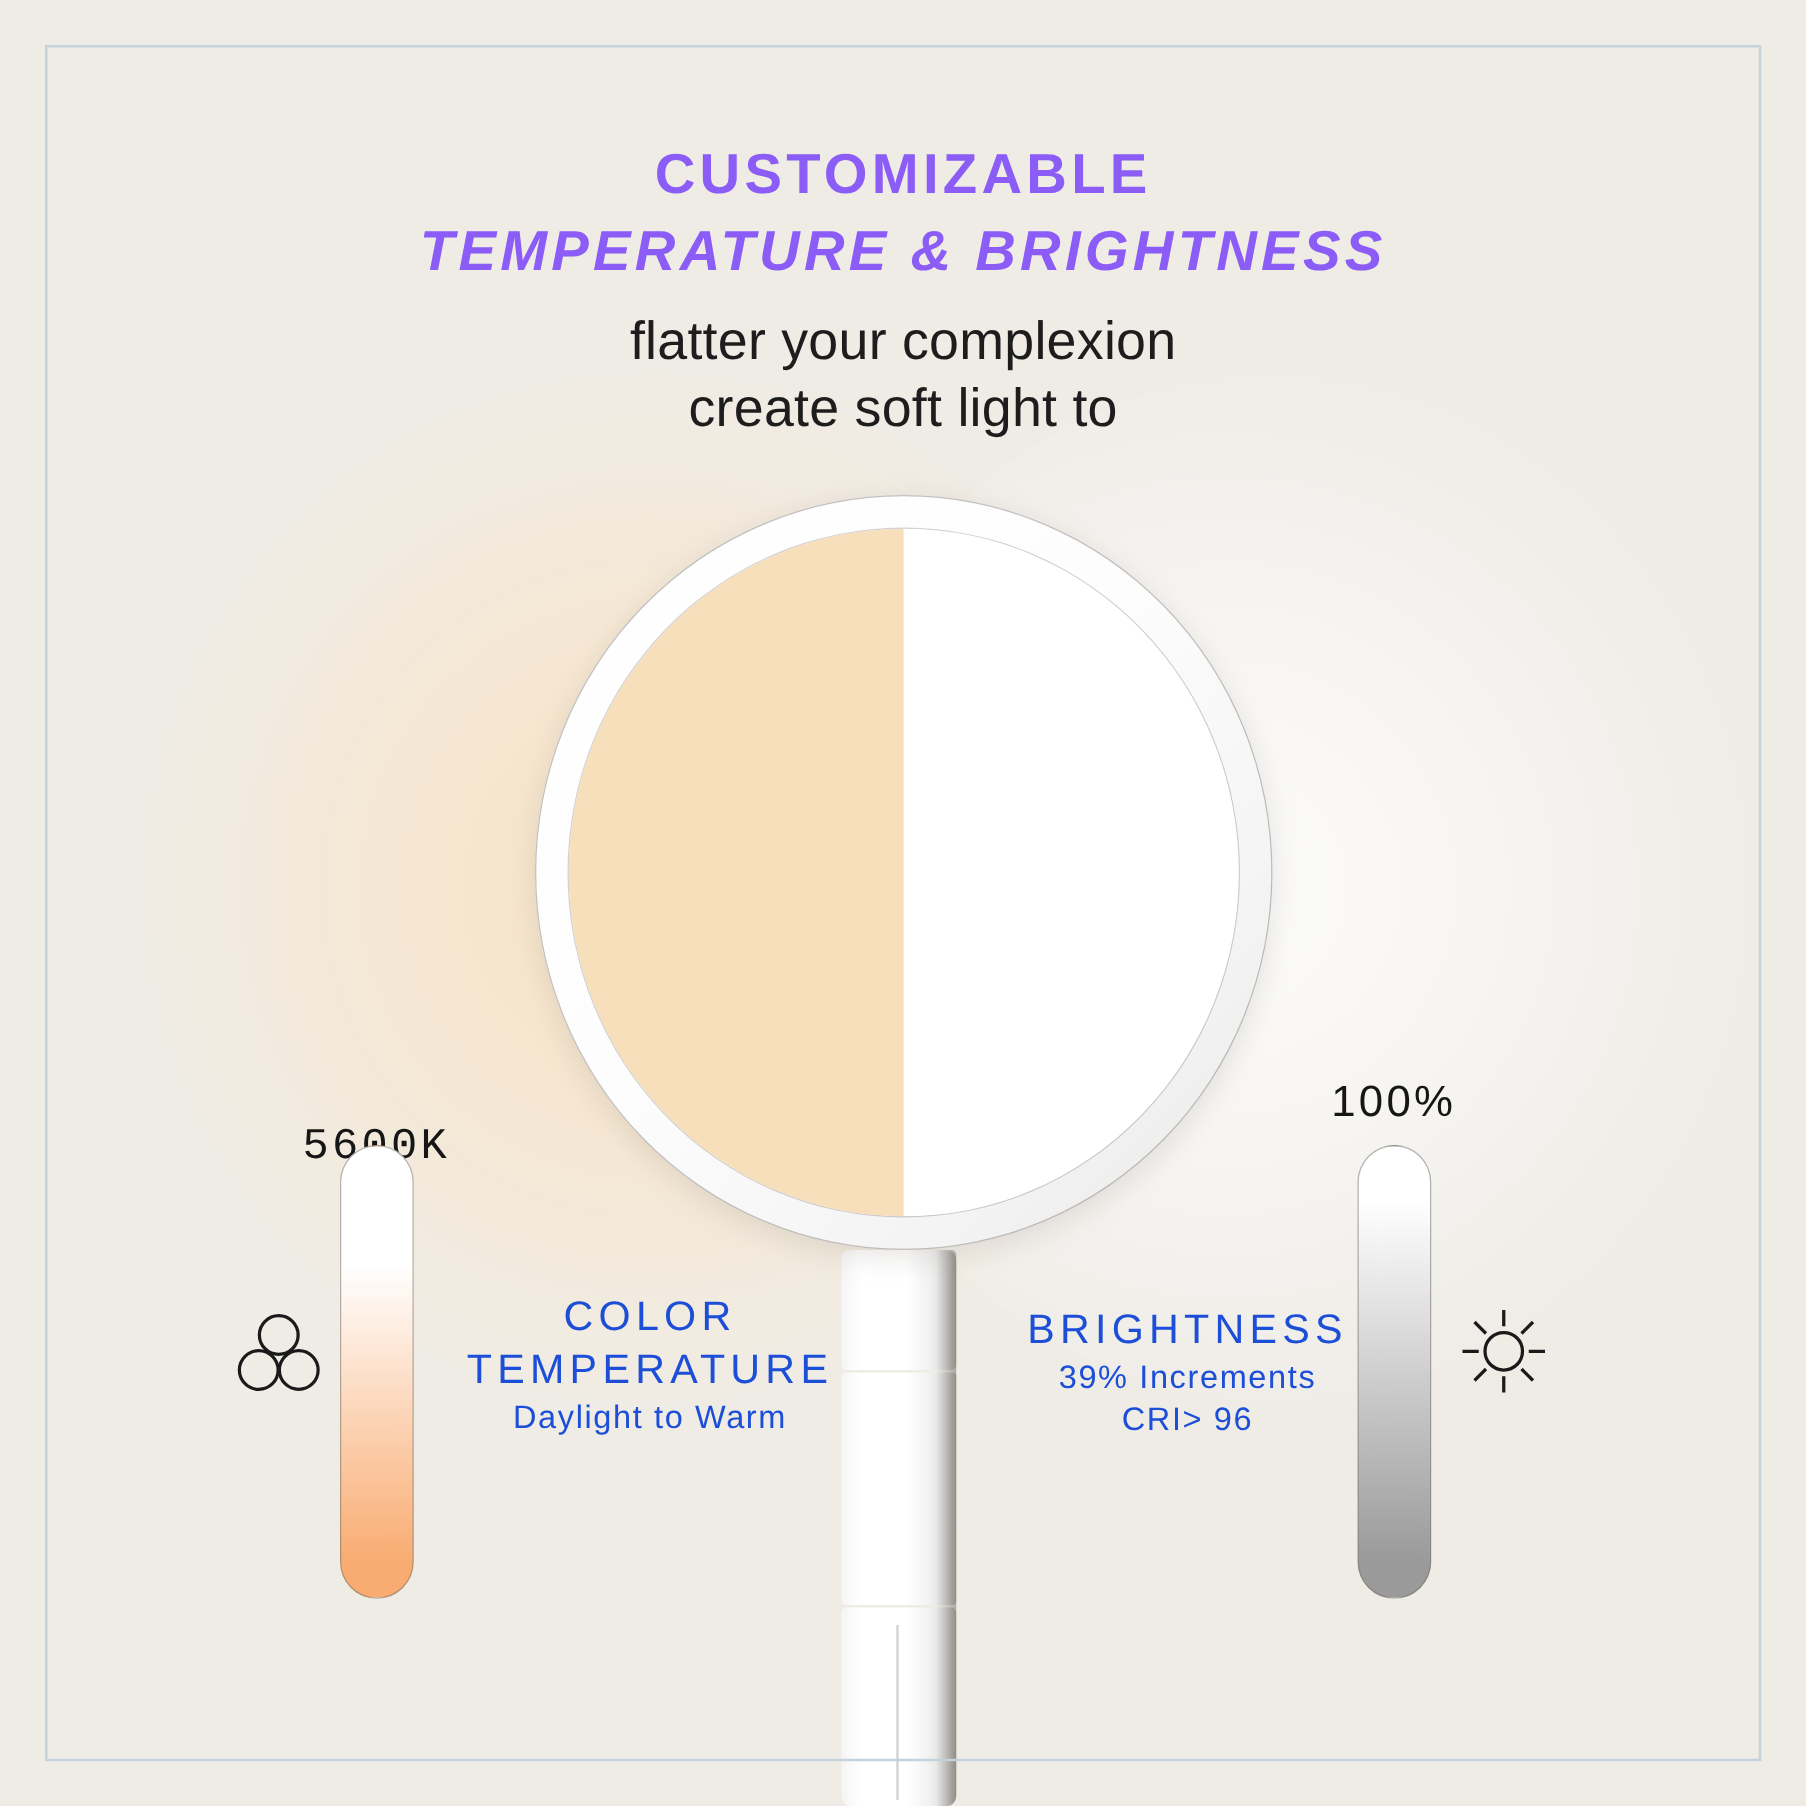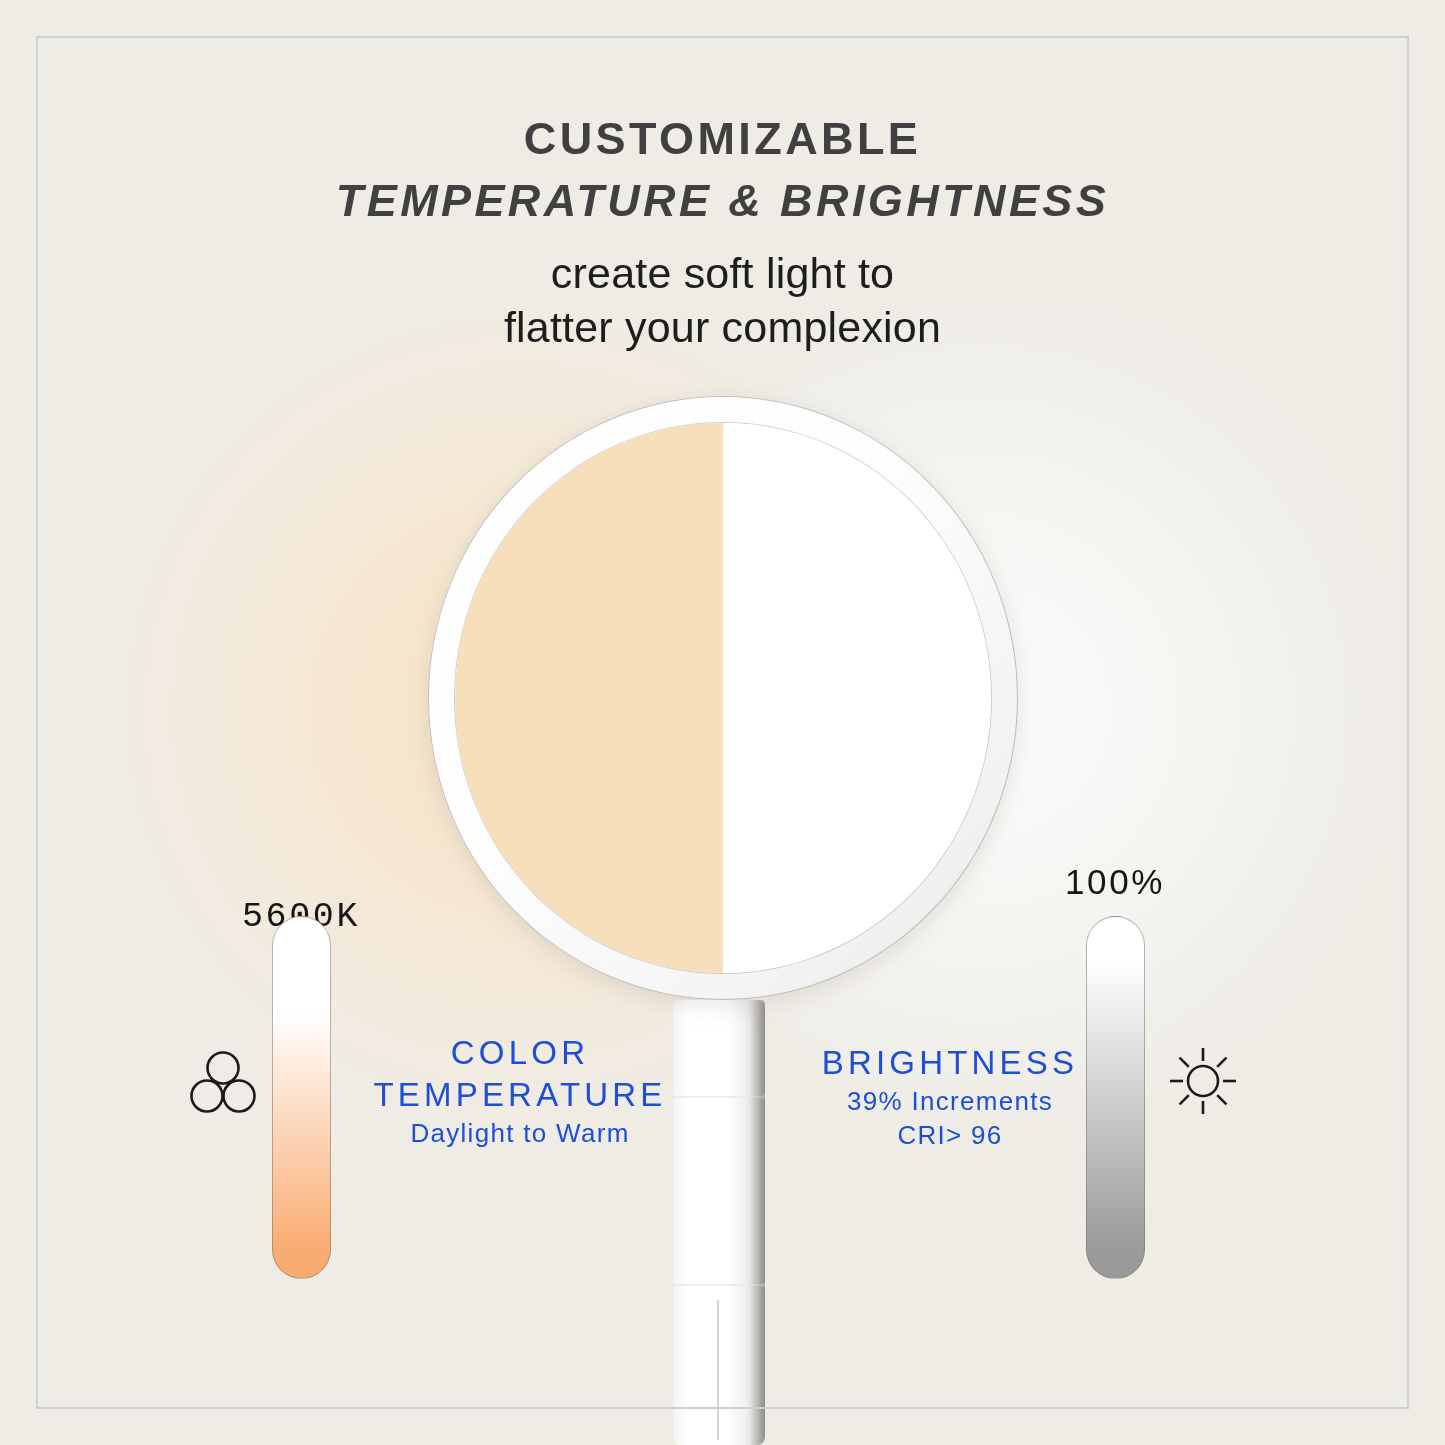--- a/index.html
+++ b/index.html
@@ -239,28 +239,28 @@
 
   <div class="disc-wrap">
     <div class="disc-bezel"></div>
     <div class="disc-bezel-ring"></div>
     <div class="disc-panel">
       <div class="panel-half panel-warm" style="background: rgb(248, 223, 188);"></div>
       <div class="panel-half panel-cool" style="background: rgb(255, 255, 255);"></div>
     </div>
   </div>
 
-  <div class="headline" style="color: #404040;">
+  <div class="headline" style="color: #8b5cf6;">
     <span class="l1">CUSTOMIZABLE</span>
     <span class="l2">TEMPERATURE &amp; BRIGHTNESS</span>
   </div>
 
   <div class="subhead" style="color: rgb(29, 29, 29);">
+    <span>flatter your complexion</span>
     <span>create soft light to</span>
-    <span>flatter your complexion</span>
   </div>
 
   <div class="cap-label cap-l-top">5600K</div>
   <div class="slider slider-left" id="sliderL" style="background: linear-gradient(rgb(255, 255, 255) 0%, rgb(255, 255, 255) 26%, rgb(249, 172, 114) 92%, rgb(249, 172, 114) 100%);"></div>
 
   <div class="icon-box icon-circles">
     <svg viewBox="0 0 74 74" width="74" height="74">
       <circle cx="37" cy="22" r="15.5" fill="none" stroke="#1a1a1a" stroke-width="2.6"></circle>
       <circle cx="21" cy="50" r="15.5" fill="none" stroke="#1a1a1a" stroke-width="2.6"></circle>
       <circle cx="53" cy="50" r="15.5" fill="none" stroke="#1a1a1a" stroke-width="2.6"></circle>

